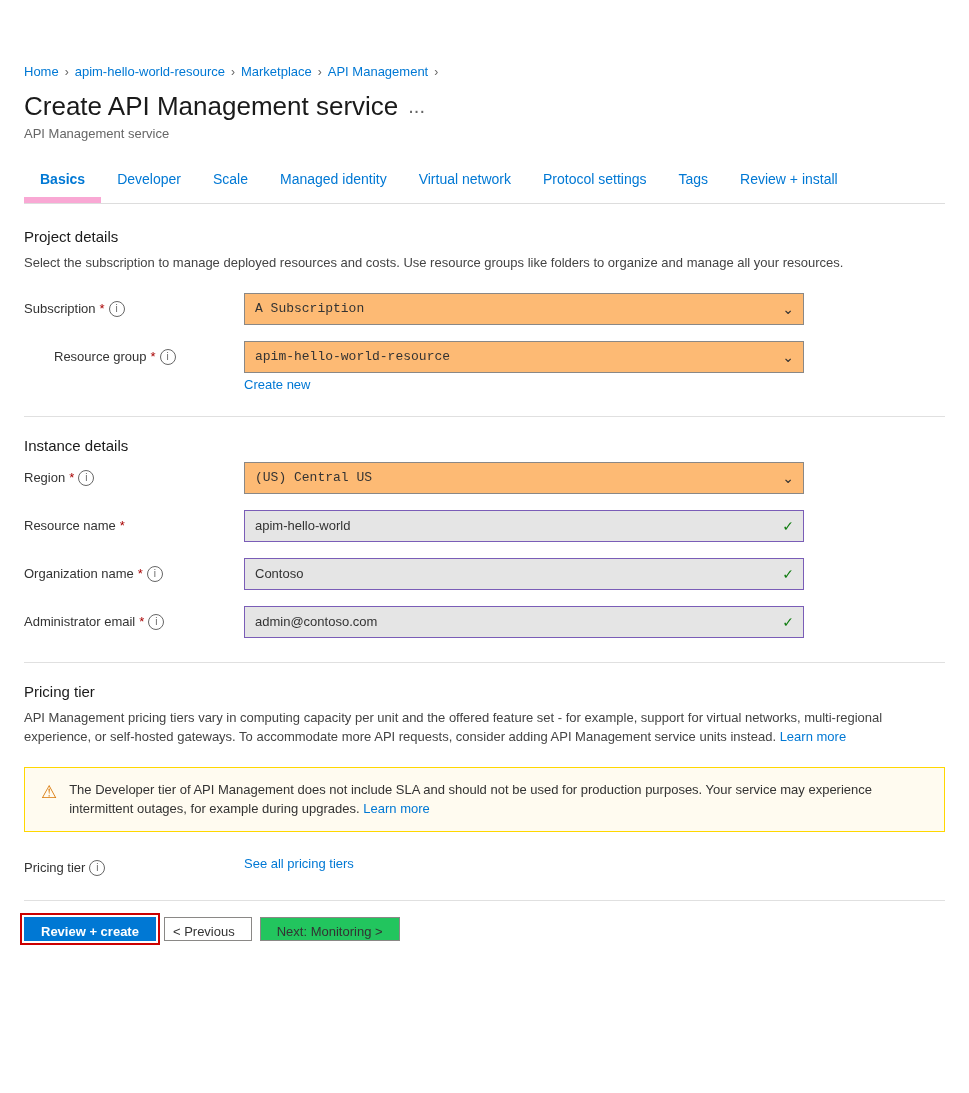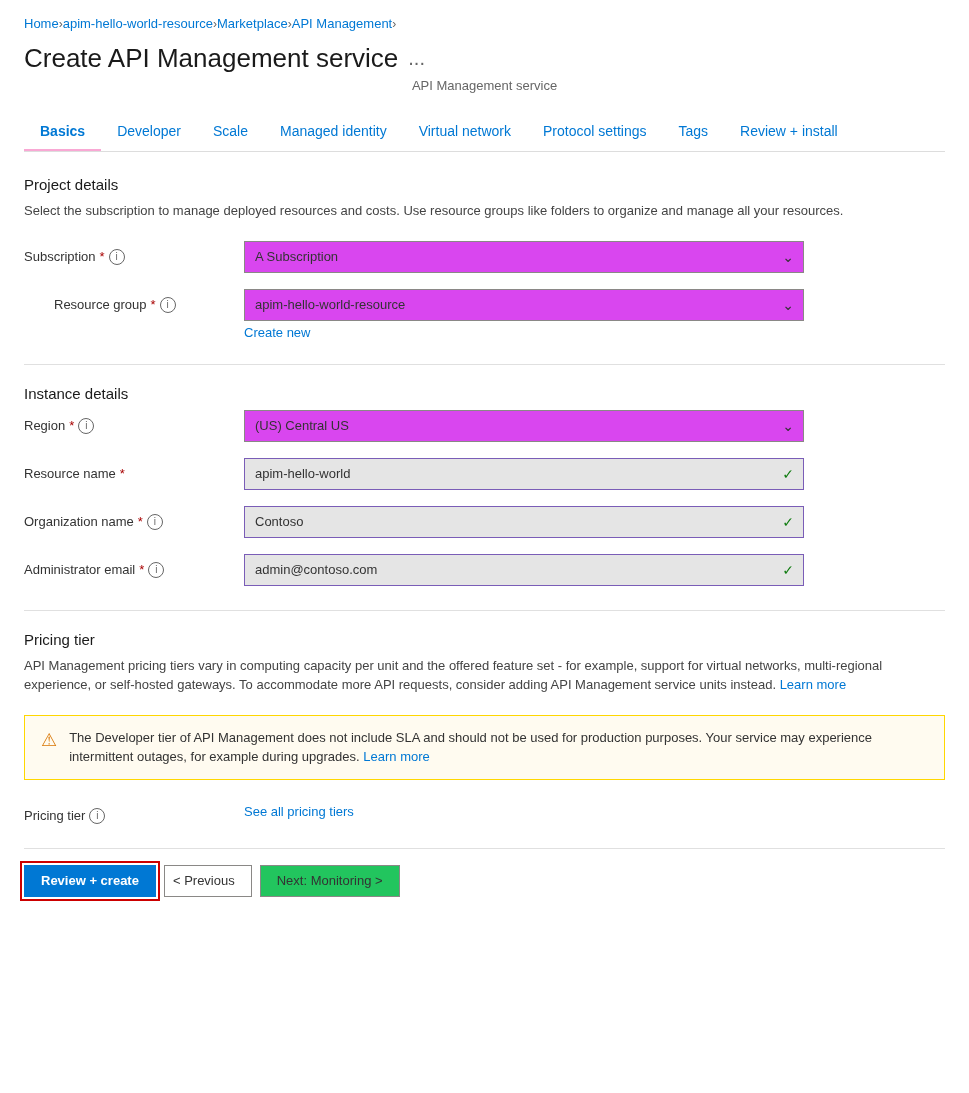--- a/index.html
+++ b/index.html
@@ -1,69 +1,69 @@
 <!DOCTYPE html>
 <html><head>
   <meta charset="utf-8">
   <style>
     * { box-sizing: border-box; margin: 0; padding: 0; }
     body { font-family: 'Segoe UI', Arial, sans-serif; font-size: 14px; color: #333; background: #fff; }
     
     .page-container { max-width: 969px; padding: 16px 24px; }
     
     
-    .breadcrumb { display: flex; align-items: flex-end; gap: 0; font-size: 13px; color: #0078d4; margin-bottom: 12px; flex-wrap: wrap; }
+    .breadcrumb { display: flex; align-items: flex-end; gap: 6px; font-size: 13px; color: #0078d4; margin-bottom: 12px; flex-wrap: wrap; margin-top: 48px; }
     .breadcrumb a { color: #0078d4; text-decoration: none; }
     .breadcrumb-sep { color: #666; font-size: 12px; }
     
     
     .page-title { font-size: 26px; font-weight: 300; color: #1a1a1a; margin-bottom: 4px; display: flex; align-items: center; gap: 10px; }
     .page-title-dots { color: #666; font-size: 20px; cursor: pointer; }
-    .page-subtitle { font-size: 13px; color: #666; margin-bottom: 20px; text-align: center; }
+    .page-subtitle { font-size: 13px; color: #666; margin-bottom: 20px; }
     
     
     .tabs { display: flex; border-bottom: 1px solid #ddd; margin-bottom: 24px; gap: 0; }
     .tab { padding: 10px 16px; font-size: 14px; color: #0078d4; cursor: pointer; border-bottom: 2px solid transparent; white-space: nowrap; text-decoration: none; }
-    .tab.active { color: #0078d4; border-bottom: 2px solid #f9a8d4; font-weight: 600; }
+    .tab.active { color: #0078d4; border-bottom: 6px solid #f9a8d4; font-weight: 600; }
     
     
     .section-title { font-size: 15px; font-weight: 400; color: #1a1a1a; margin-bottom: 8px; }
     .section-desc { font-size: 13px; color: #444; margin-bottom: 20px; line-height: 1.5; }
     .section-desc a { color: #0078d4; text-decoration: none; }
     
     
     .form-section { margin-bottom: 24px; }
     .form-row { display: flex; align-items: flex-start; margin-bottom: 16px; }
     .form-label { min-width: 220px; font-size: 13px; color: #333; padding-top: 8px; display: flex; align-items: center; gap: 4px; }
     .form-label .required { color: #a80000; }
     .form-label .info-icon { display: inline-flex; align-items: center; justify-content: center; width: 16px; height: 16px; border: 1px solid #666; border-radius: 50%; font-size: 10px; color: #666; cursor: default; }
     .form-label-indent { padding-left: 30px; }
     .form-control { flex: 1; max-width: 560px; }
     .select-wrapper { position: relative; width: 100%; }
-    .select-wrapper select { width: 100%; border: 1px solid #8a8886; padding: 6px 32px 6px 10px; font-size: 13px; color: #333; background: #d946ef; appearance: none; cursor: pointer; height: 32px; }
+    .select-wrapper select { width: 100%; border: 1px solid #8a8886; padding: 6px 32px 6px 10px; font-size: 13px; color: #333; background: #fdba74; appearance: none; cursor: pointer; height: 32px; font-family: Liberation Mono, monospace; }
     .select-wrapper::after { content: '⌄'; position: absolute; right: 10px; top: 50%; transform: translateY(-50%); color: #333; pointer-events: none; font-size: 14px; }
     
     .input-wrapper { position: relative; width: 100%; }
     .input-box { width: 100%; border: 1px solid #7a5db7; padding: 6px 32px 6px 10px; font-size: 13px; color: #333; background: #e5e5e5; height: 32px; outline: none; }
     .input-check { position: absolute; right: 10px; top: 50%; transform: translateY(-50%); color: #107c10; font-size: 14px; }
     
     .create-new-link { color: #0078d4; font-size: 13px; text-decoration: none; display: inline-block; margin-top: 4px; }
     
     
     .divider { border: none; border-top: 1px solid #e0e0e0; margin: 8px 0 20px 0; }
     
     
     .warning-box { background: #fffbf0; border: 1px solid #ffd700; padding: 12px 16px; display: flex; align-items: flex-start; gap: 12px; margin-bottom: 20px; }
     .warning-icon { color: #d97706; font-size: 18px; flex-shrink: 0; margin-top: 1px; }
     .warning-text { font-size: 13px; color: #333; line-height: 1.5; }
     .warning-text a { color: #0078d4; text-decoration: none; }
     
     
     .bottom-bar { border-top: 1px solid #e0e0e0; padding: 16px 0; margin-top: 24px; display: flex; gap: 8px; align-items: center; }
-    .btn { padding: 6px 16px; font-size: 13px; cursor: pointer; border: 1px solid transparent; height: 32px; font-family: inherit; }
+    .btn { padding: 6px 16px; font-size: 13px; cursor: pointer; border: 1px solid transparent; height: 24px; font-family: inherit; }
     .btn-primary { background: #0078d4; color: #fff; border-color: #0078d4; font-weight: 600; outline: 2px solid #c00; outline-offset: 2px; }
     .btn-secondary { background: #fff; color: #333; border-color: #8a8886; padding-left: 8px; }
     .btn-outline { background: #22c55e; color: #333; border-color: #8a8886; }
   </style>
 </head>
 <body>
 
 <div class="page-container">
 
   <nav class="breadcrumb">

